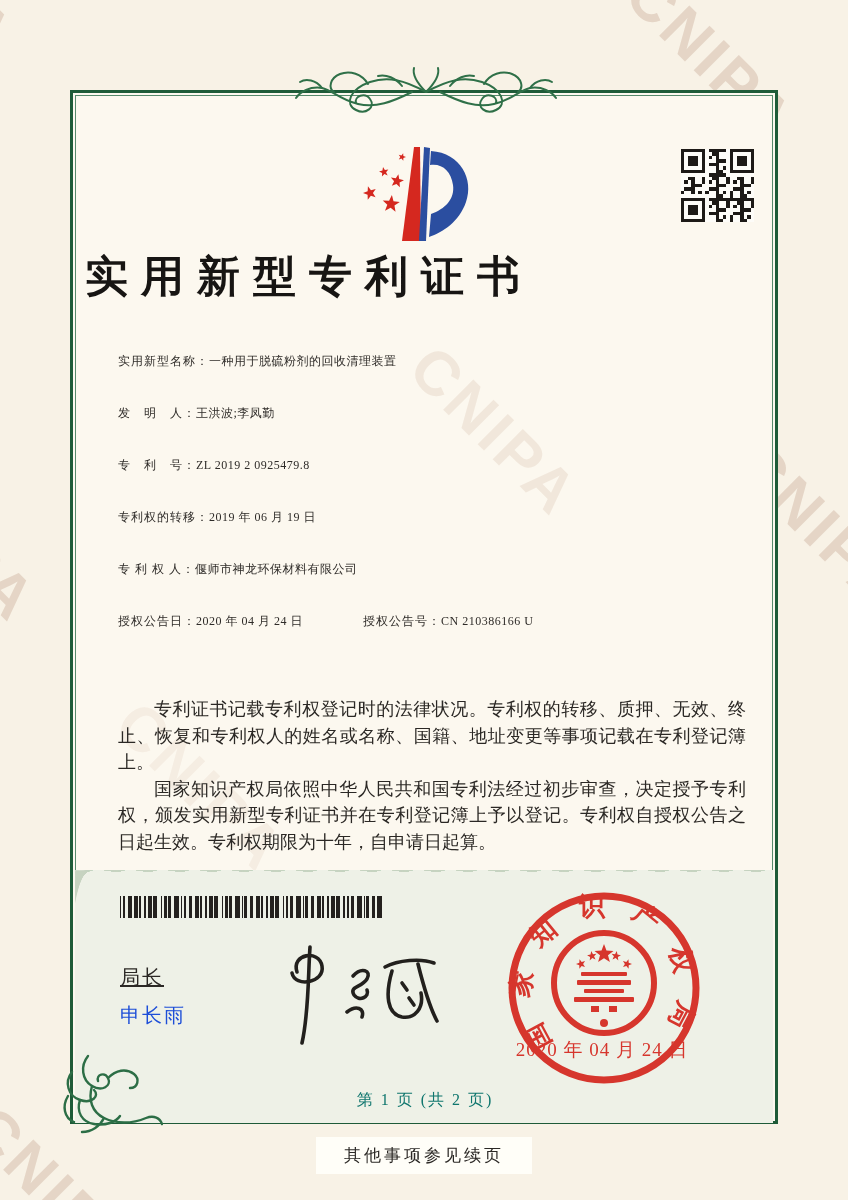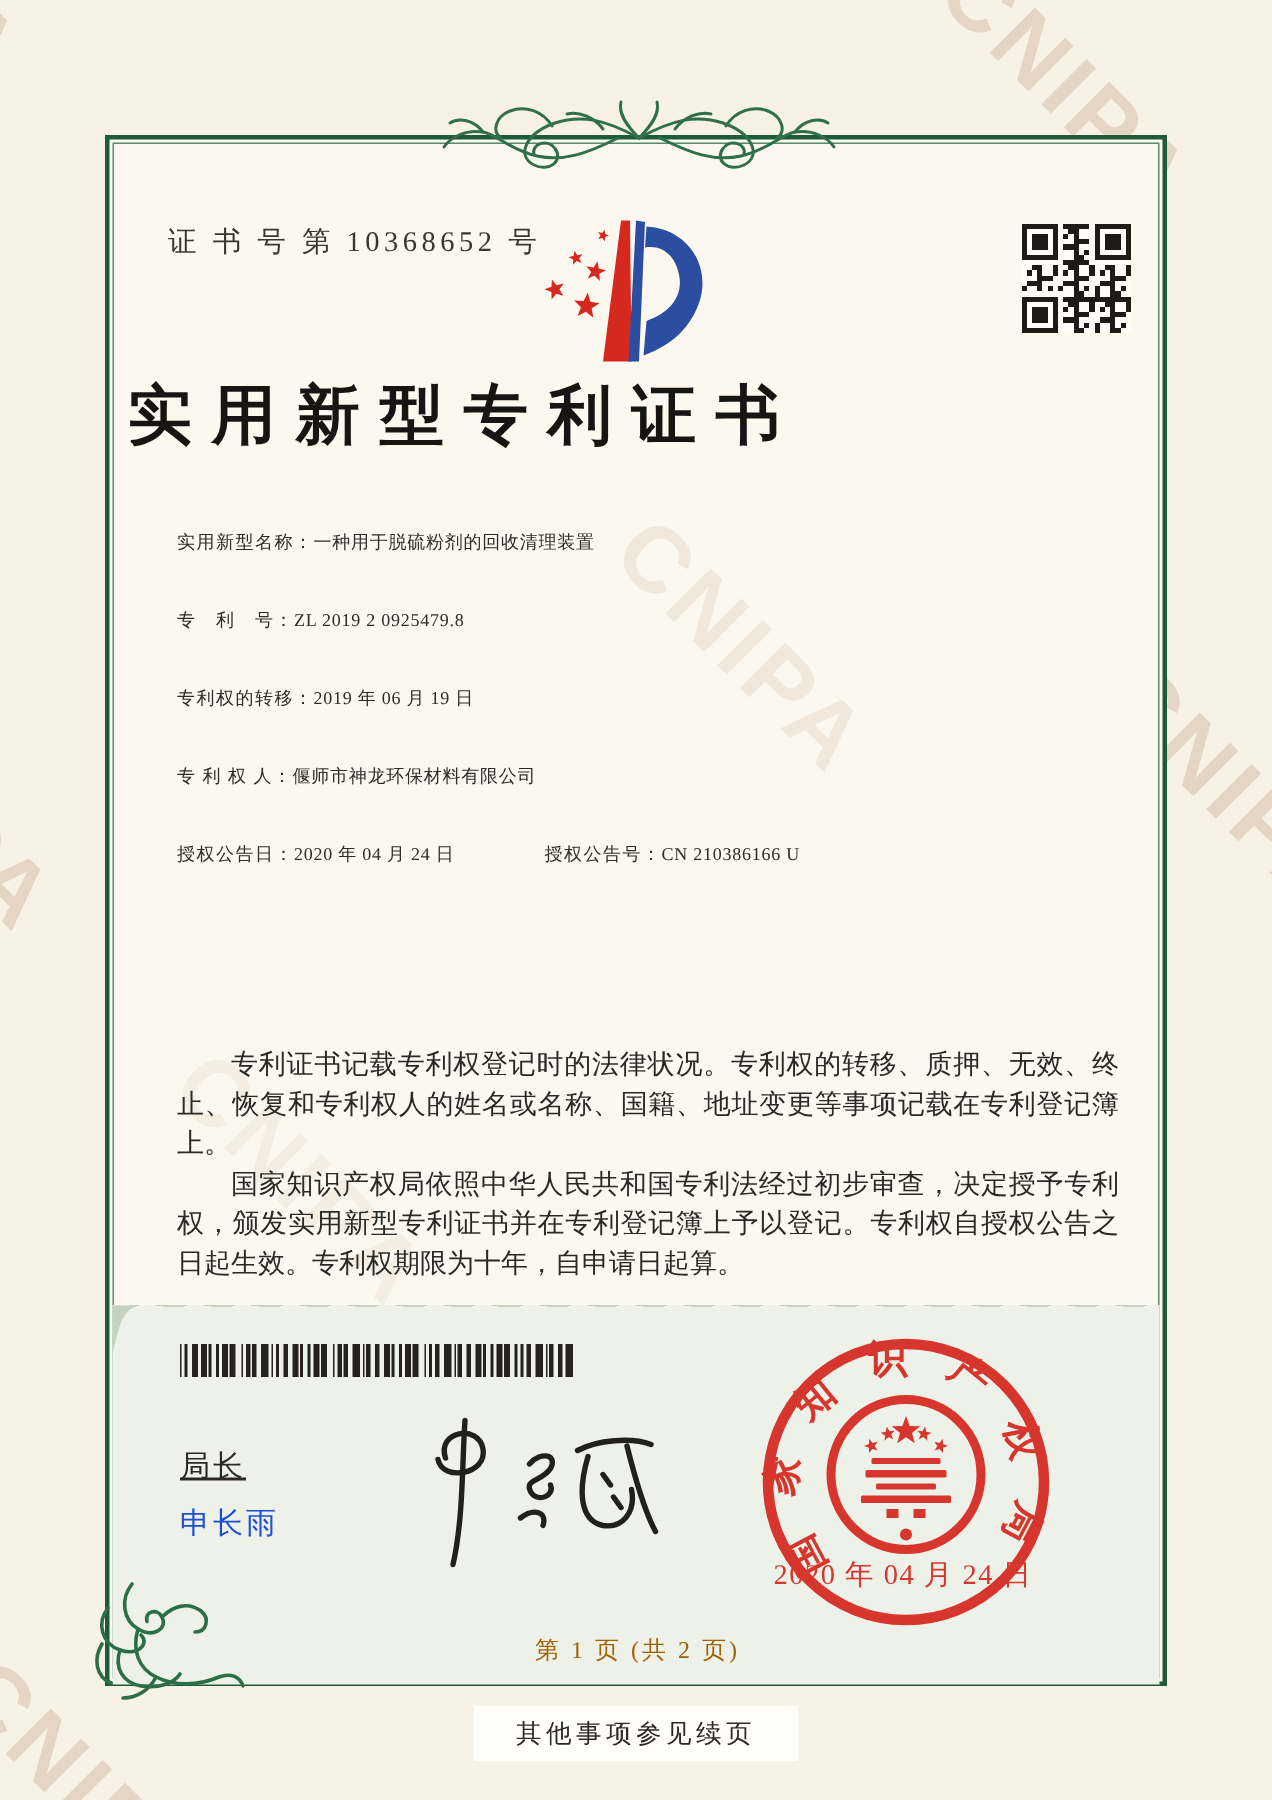--- a/index.html
+++ b/index.html
@@ -65,21 +65,21 @@
   .barcode .g{background:transparent;}
   
   .sig-title{position:absolute;left:120px;top:964px;font-size:20px;letter-spacing:2px;color:#2b2825;text-decoration:underline;}
   .sig-name{position:absolute;left:120px;top:1002px;font-size:20px;letter-spacing:2px;color:#1d4ed8;}
   .sig-script{position:absolute;left:235px;top:940px;}
   
   .seal{position:absolute;left:498px;top:884px;}
   
   .page-info{
     position:absolute;left:72px;top:1090px;width:706px;text-align:center;
-    font-size:16px;letter-spacing:2px;color:#a16207;
+    font-size:16px;letter-spacing:2px;color:#0f766e;
   }
   .note-box{
     position:absolute;left:50%;top:1137px;transform:translateX(-50%);
     background:#fffef8;padding:7px 28px;font-size:17px;letter-spacing:3px;
     color:#2b2825;white-space:nowrap;
   }
 </style>
 </head>
 <body>
 
@@ -171,21 +171,20 @@
       <path d="M30 4 C22 14 24 28 34 34 C44 40 54 34 50 26 C47 20 38 22 40 29"></path>
       <path d="M14 20 C6 30 10 44 22 48 C34 52 42 44 36 38"></path>
       <path d="M34 34 C30 48 34 60 46 66 C58 72 74 72 88 66 C96 63 102 66 104 72"></path>
       <path d="M22 48 C18 60 24 70 36 72 C48 74 58 70 62 64"></path>
       <path d="M10 44 C4 54 6 66 16 70"></path>
       <path d="M46 66 C42 74 34 80 24 80"></path>
       <path d="M50 26 C58 18 68 16 76 22 C82 27 80 36 72 36"></path>
     </g>
   </svg>
 
-  <div class="cert-no">证 书 号 第 10368652 号</div>
 
   <svg class="logo" width="120" height="106" viewBox="0 0 120 106">
     <g id="logo-stars" fill="#d5281f">
         <polygon points="43.18,11.18 43.35,13.99 46.00,14.94 43.37,15.97 43.29,18.79 41.50,16.60 38.80,17.40 40.32,15.02 38.73,12.69 41.46,13.41"></polygon>
         <polygon points="23.01,25.10 24.87,28.09 28.35,27.54 26.09,30.24 27.68,33.38 24.42,32.06 21.92,34.55 22.17,31.03 19.03,29.43 22.45,28.58"></polygon>
         <polygon points="38.39,32.14 39.17,37.01 43.95,38.20 39.56,40.45 39.91,45.37 36.42,41.88 31.84,43.73 34.08,39.33 30.91,35.56 35.78,36.33"></polygon>
         <polygon points="7.93,44.31 10.95,48.22 15.72,46.97 12.94,51.04 15.60,55.19 10.87,53.81 7.74,57.63 7.60,52.69 3.00,50.90 7.65,49.24"></polygon>
         <polygon points="31.90,53.04 33.52,59.18 39.79,60.09 34.46,63.52 35.54,69.77 30.62,65.76 25.01,68.72 27.31,62.80 22.76,58.38 29.09,58.74"></polygon>
       </g>
     <polygon points="54,5 60,5 61,99 42,99" fill="#d5281f"></polygon>
@@ -330,20 +329,24 @@
   </svg>
 
   <div class="doc-title">实用新型专利证书</div>
 
   <div class="fields">
     <div class="field-row">
       <span class="lab">实用新型名称：</span>
       <span class="val">一种用于脱硫粉剂的回收清理装置</span>
     </div>
     <div class="field-row">
+      <span class="lab">发　明　人：</span>
+      <span class="val">王洪波;李凤勤</span>
+    </div>
+    <div class="field-row">
       <span class="lab">专　利　号：</span>
       <span class="val">ZL 2019 2 0925479.8</span>
     </div>
     <div class="field-row">
       <span class="lab">专利权的转移：</span>
       <span class="val">2019 年 06 月 19 日</span>
     </div>
     <div class="field-row">
       <span class="lab">专 利 权 人：</span>
       <span class="val">偃师市神龙环保材料有限公司</span>

